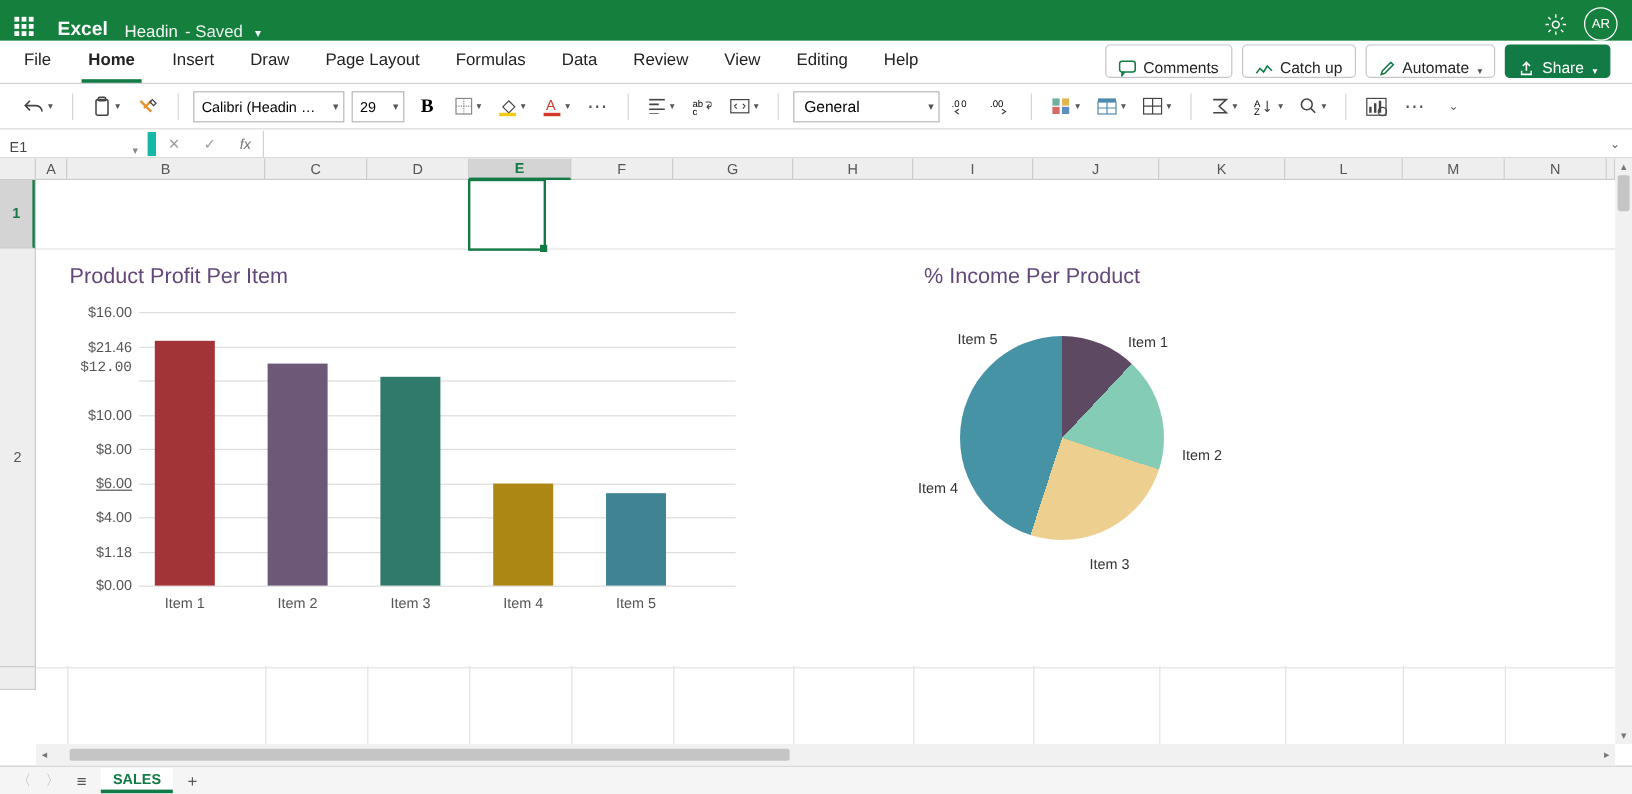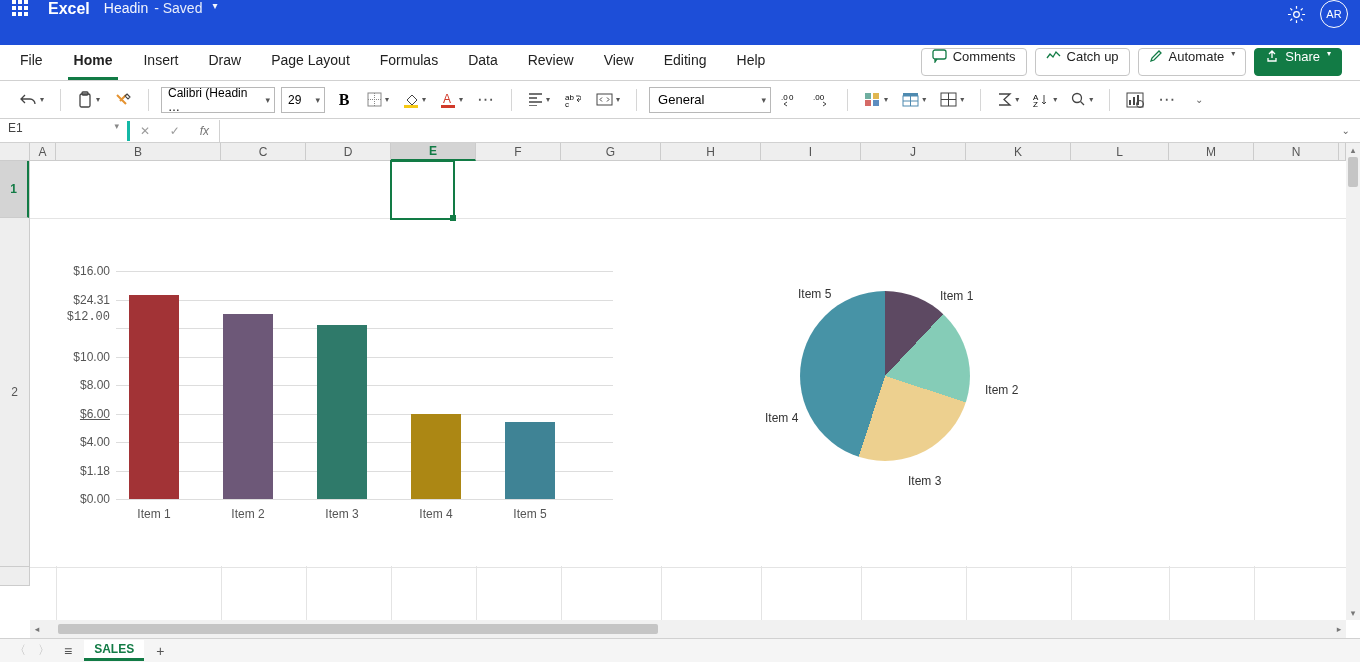--- a/index.html
+++ b/index.html
@@ -1,50 +1,50 @@
 <!DOCTYPE html>
 <html><head>
 <meta charset="utf-8">
 <style>
 *{box-sizing:border-box;margin:0;padding:0;font-family:"Segoe UI",Arial,sans-serif}
 body{width:1360px;height:662px;overflow:hidden;background:#fff;display:flex;flex-direction:column}
 
-.titlebar{height:45px;background:#1d4ed8;color:#fff;display:flex;align-items:flex-start;padding:0 12px}
+.titlebar{height:34px;background:#15803d;color:#fff;display:flex;align-items:flex-end;padding:0 12px}
 .app-launcher{width:20px;height:20px;display:grid;grid-template-columns:repeat(3,4px);grid-template-rows:repeat(3,4px);gap:2px;margin-right:16px;cursor:pointer}
 .app-launcher span{background:#fff;width:4px;height:4px}
 .app-name{font-size:16px;font-weight:600;margin-right:14px}
 .doc-name{font-size:14px;opacity:.95}
 .doc-saved{font-size:14px;opacity:.9;margin-left:6px}
 .caret-down{margin-left:10px;font-size:10px;opacity:.95}
 .search-wrap{flex:0 0 472px;margin-left:190px;height:32px;background:#a1c9b3;border-radius:4px;display:flex;align-items:center;padding:0 12px;color:#094c2a}
 .search-wrap svg{margin-right:10px}
 .search-wrap span{font-size:14px;color:#235a3f}
 .title-right{margin-left:auto;display:flex;align-items:center;gap:14px}
 .avatar{width:28px;height:28px;border:1.5px solid #fff;border-radius:50%;display:flex;align-items:center;justify-content:center;font-size:11px;font-weight:500}
 
 .ribbon-tabs{height:36px;background:#fff;border-bottom:1px solid #d1d1d1;display:flex;align-items:flex-end;padding:0 18px;font-size:14px;color:#222}
 .ribbon-tabs .tab{padding:0 15px 0px;line-height:34px;cursor:pointer;border-bottom:3px solid transparent}
 .ribbon-tabs .tab.active{font-weight:600;border-bottom-color:#127b45;padding:0 6px;margin:0 10px}
 .ribbon-tabs .tab:first-child{padding-left:2px}
 .ribbon-right{margin-left:auto;display:flex;gap:8px;align-items:center;padding-bottom:4px}
-.pill{border:1px solid #c6c6c6;height:28px;padding:0 10px;display:flex;align-items:flex-start;gap:6px;border-radius:4px;font-size:13px;background:#fff;cursor:pointer}
+.pill{border:1px solid #c6c6c6;height:28px;padding:0 10px;display:flex;align-items:flex-end;gap:6px;border-radius:4px;font-size:13px;background:#fff;cursor:pointer}
 .pill.share{background:#127b45;color:#fff;border-color:#127b45}
 .pill svg{display:block}
 
 .toolbar{height:38px;background:#fff;border-bottom:1px solid #d1d1d1;display:flex;align-items:center;padding:0 16px;gap:6px}
 .tb-btn{height:28px;min-width:26px;padding:0 4px;display:flex;align-items:center;justify-content:center;cursor:pointer;border-radius:3px;gap:2px}
 .sep{width:1px;height:22px;background:#d6d6d6;margin:0 6px}
-.font-select{height:26px;width:114px;border:1px solid #b8b8b8;font-size:12px;padding:0 16px 0 6px;position:relative;display:flex;align-items:center;background:#fff}
+.font-select{height:26px;width:126px;border:1px solid #b8b8b8;font-size:12px;padding:0 16px 0 6px;position:relative;display:flex;align-items:center;background:#fff}
 .font-select:after,.size-select:after,.gen-select:after{content:"▾";position:absolute;right:4px;font-size:9px;color:#555}
 .size-select{height:26px;width:44px;border:1px solid #b8b8b8;font-size:12px;padding:0 14px 0 6px;position:relative;display:flex;align-items:center;background:#fff}
 .gen-select{height:26px;width:122px;border:1px solid #b8b8b8;font-size:13px;padding:0 16px 0 8px;position:relative;display:flex;align-items:center;background:#fff}
 .small-caret{font-size:8px;color:#555;margin-left:1px}
 
 .formula-bar{height:24px;background:#fff;border-bottom:1px solid #d1d1d1;display:flex;align-items:center;font-size:12px;color:#444}
-.name-box{width:130px;height:20px;border-right:3px solid #14b8a6;padding:0 8px;display:flex;align-items:flex-start;justify-content:space-between}
+.name-box{width:130px;height:20px;border-right:7px solid #14b8a6;padding:0 8px;display:flex;align-items:flex-end;justify-content:space-between}
 .fx-controls{width:90px;display:flex;align-items:center;justify-content:space-around;border-right:1px solid #d1d1d1;height:22px;color:#9c9c9c}
 .fx-label{font-style:italic;color:#777}
 .formula-bar .exp{margin-left:auto;margin-right:10px;color:#666;cursor:pointer;font-size:10px}
 
 .grid-wrap{flex:1;position:relative;overflow:hidden}
 .col-headers{position:absolute;top:0;left:0;right:14px;height:18px;display:flex;background:#eee;font-size:12px;color:#555;border-bottom:1px solid #ccc}
 .corner{width:30px;border-right:1px solid #ccc;background:#eee}
 .ch{border-right:1px solid #ccc;display:flex;align-items:center;justify-content:center;height:18px}
 .ch.selected{background:#d4d4d4;border-bottom:2px solid #127b45;height:18px;color:#127b45;font-weight:600}
 .row-headers{position:absolute;top:18px;left:0;width:30px;background:#eee;font-size:12px;color:#555;border-right:1px solid #ccc}
@@ -331,20 +331,22 @@
         <div class="gridline-v" style="left: 446px;"></div>
         <div class="gridline-v" style="left: 531px;"></div>
         <div class="gridline-v" style="left: 631px;"></div>
         <div class="gridline-v" style="left: 731px;"></div>
         <div class="gridline-v" style="left: 831px;"></div>
         <div class="gridline-v" style="left: 936px;"></div>
         <div class="gridline-v" style="left: 1041px;"></div>
         <div class="gridline-v" style="left: 1139px;"></div>
         <div class="gridline-v" style="left: 1224px;"></div>
       </div>
+    <div class="sub1">Product Profit Per Item</div>
+    <div class="sub2">% Income Per Product</div>
 
     <div class="barchart" id="barchart">
         <div class="bc-plot">
           <div class="bc-grid" style="top: 228px;"></div>
           <div class="bc-grid" style="top: 199.5px;"></div>
           <div class="bc-grid" style="top: 171px;"></div>
           <div class="bc-grid" style="top: 142.5px;"></div>
           <div class="bc-grid" style="top: 114px;"></div>
           <div class="bc-grid" style="top: 85.5px;"></div>
           <div class="bc-grid" style="top: 57px;"></div>
@@ -356,21 +358,21 @@
           <div class="bc-bar" style="left: 295px; height: 85.5px; background: rgb(172, 135, 20);"></div>
           <div class="bc-bar" style="left: 389px; height: 76.95px; background: rgb(63, 131, 149);"></div>
         </div>
         <div class="bc-ylab" style="top: 228px;">$0.00</div>
         <div class="bc-ylab" style="top: 199.5px;">$1.18</div>
         <div class="bc-ylab" style="top: 171px;">$4.00</div>
         <div class="bc-ylab" style="top: 142.5px; text-decoration: underline;">$6.00</div>
         <div class="bc-ylab" style="top: 114px;">$8.00</div>
         <div class="bc-ylab" style="top: 85.5px;">$10.00</div>
         <div class="bc-ylab" style="top: 46px; font-family: Liberation Mono, monospace;">$12.00</div>
-        <div class="bc-ylab" style="top: 28.5px;">$24.31</div>
+        <div class="bc-ylab" style="top: 28.5px;">$21.46</div>
         <div class="bc-ylab" style="top: 0px;">$16.00</div>
         <div class="bc-xlab" style="left: 96px;">Item 1</div>
         <div class="bc-xlab" style="left: 190px;">Item 2</div>
         <div class="bc-xlab" style="left: 284px;">Item 3</div>
         <div class="bc-xlab" style="left: 378px;">Item 4</div>
         <div class="bc-xlab" style="left: 472px;">Item 5</div>
       </div>
     <div id="piewrap">
         <div class="pie" style="background: conic-gradient(rgb(213, 106, 102) -90deg, rgb(213, 106, 102) -28.8deg, rgb(93, 73, 98) -28.8deg, rgb(93, 73, 98) 43.2deg, rgb(133, 204, 183) 43.2deg, rgb(133, 204, 183) 108deg, rgb(237, 208, 143) 108deg, rgb(237, 208, 143) 198deg, rgb(71, 147, 166) 198deg, rgb(71, 147, 166) 270deg);"></div>
       </div>

